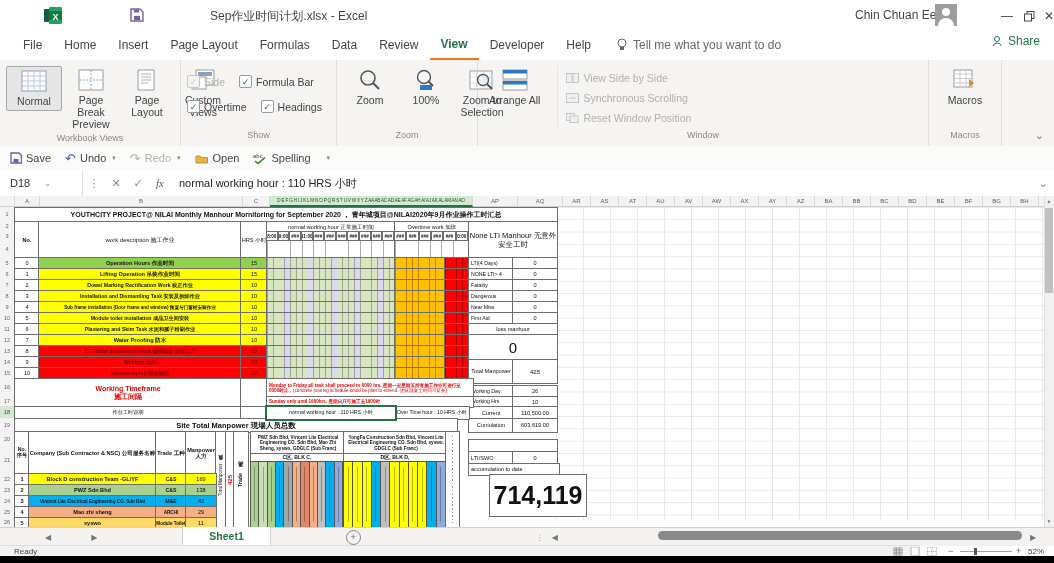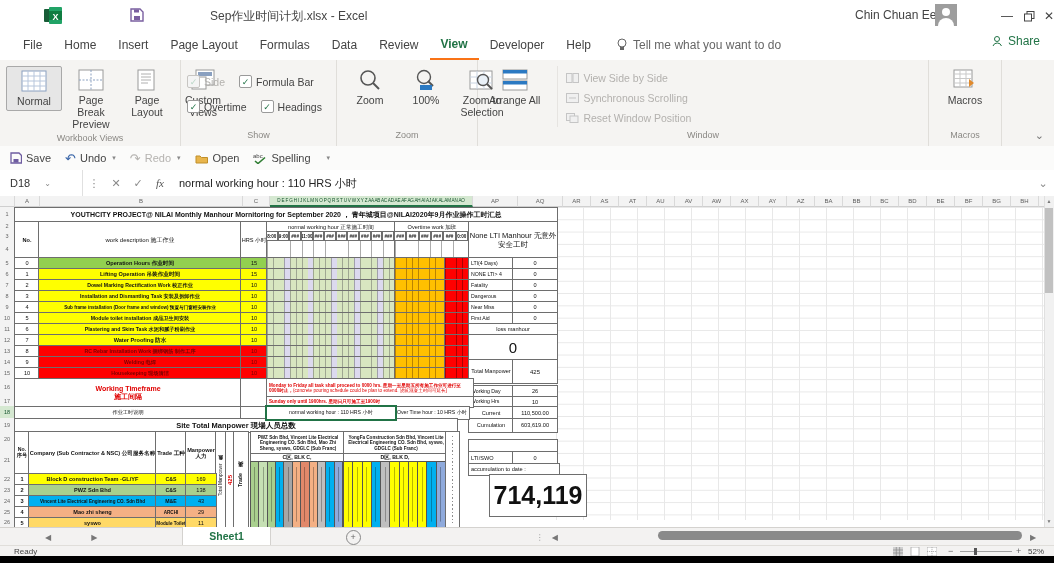--- a/index.html
+++ b/index.html
@@ -58,21 +58,21 @@
   .stripR{position:absolute;border:1px solid #6e6e6e;background:
     repeating-linear-gradient(to right,rgba(90,0,0,.5) 0 .7px,transparent .7px 5.7px),#ff0000;}
   .hairv{background-image:repeating-linear-gradient(to right,rgba(90,90,90,.5) 0 .7px,transparent .7px 11.6px);}
   .vtext{writing-mode:vertical-rl;transform:rotate(180deg);display:flex;align-items:center;justify-content:center;}
   .fakev{background-image:repeating-linear-gradient(to bottom,#8d8d8d 0 1.5px,transparent 1.5px 3.6px);background-size:1px 92%;background-repeat:no-repeat;background-position:center;}
   .strip{height:100%;border-right:1px solid #555;background-image:linear-gradient(rgba(0,0,0,.28),rgba(0,0,0,.28));background-size:1px 84%;background-repeat:no-repeat;background-position:center;}
   .selbox{outline:2px solid #217346;outline-offset:-1px;z-index:5;}
   
   .tabbar{left:0;top:527px;width:1054px;height:18px;background:#f3f2f1;border-top:1px solid #d4d2cf;display:flex;align-items:center;}
   .stab{height:18px;padding:0 26px;background:#fff;border-right:1px solid #d4d2cf;border-left:1px solid #d4d2cf;border-bottom:2px solid #217346;color:#217346;font-weight:bold;font-size:10.5px;display:flex;align-items:center;}
-  .sbar{left:0;top:545px;width:1054px;height:11px;background:#f3f2f1;border-top:1px solid #e0deda;font-size:8px;color:#444;text-decoration:underline;}
+  .sbar{left:0;top:545px;width:920px;height:11px;background:#f3f2f1;border-top:1px solid #e0deda;font-size:8px;color:#444;text-decoration:underline;}
   .hthumb{position:absolute;left:658px;top:531px;width:364px;height:9px;background:#8a8a8a;border-radius:5px;}
   .vscroll{position:absolute;left:1044px;top:196px;width:10px;height:331px;background:#f1f1f1;border-left:1px solid #e0e0e0;}
   .vthumb{position:absolute;left:1045px;top:208px;width:8px;height:85px;background:#c1c1c1;}
   .blackbar{position:absolute;left:0;top:556px;width:1054px;height:7px;background:#000;}
   .arr{color:#777;font-size:8px;}
   .redtxt{color:#e00000;}
   .f45{font-size:4.6px;line-height:1.2;}
   .f5{font-size:5.2px;line-height:1.1;}
   .f55{font-size:5.6px;line-height:1.1;}
   .f6{font-size:6px;}

